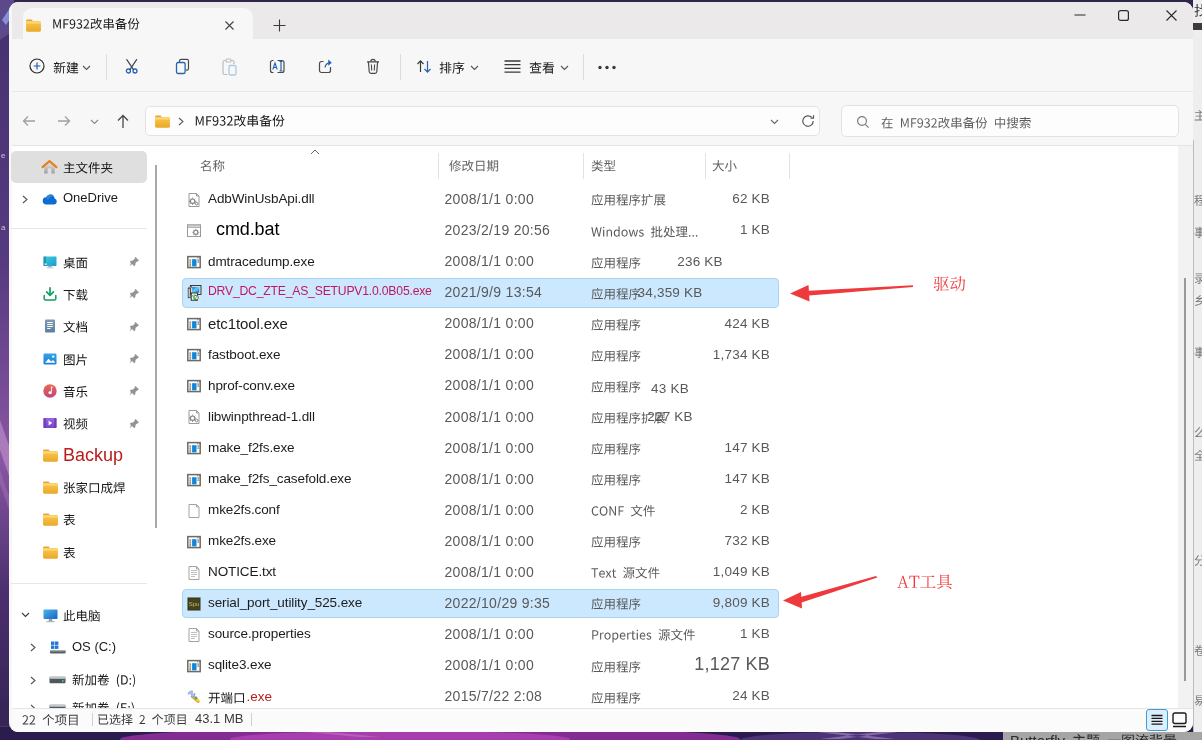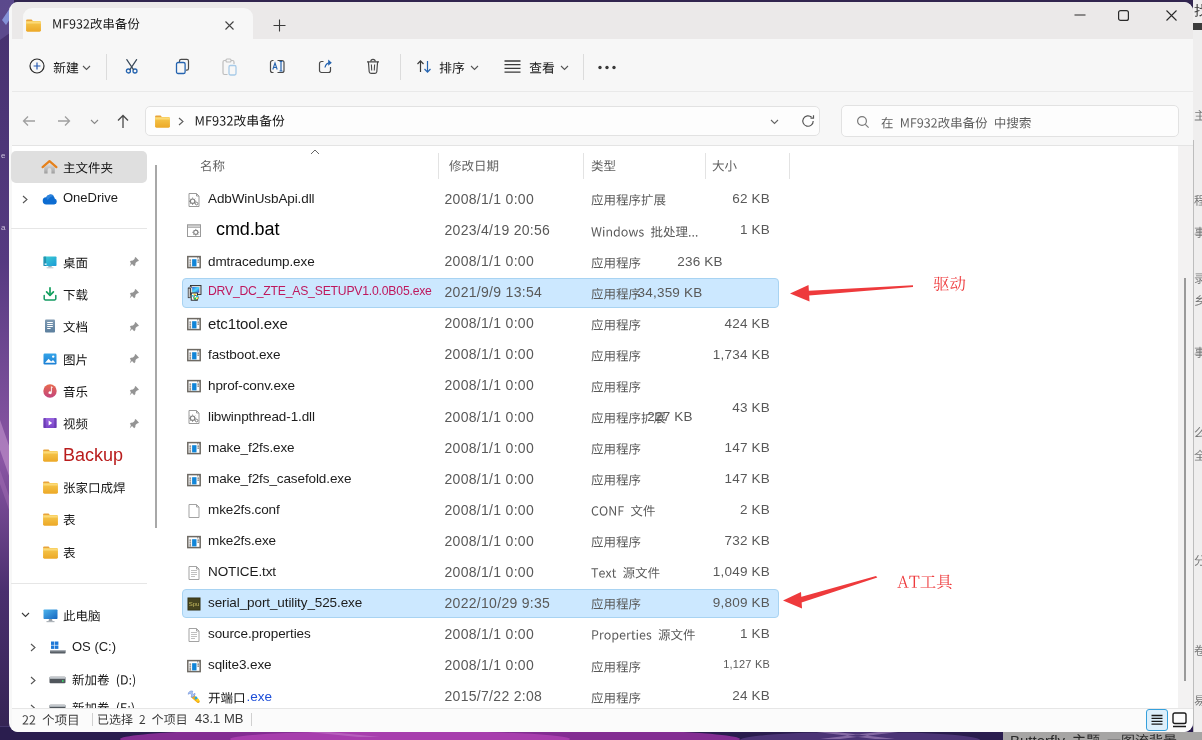--- a/index.html
+++ b/index.html
@@ -519,21 +519,21 @@
         </svg>
       </div>
       <div style="position:absolute;left:558.0px;top:188.3px;width:200px;height:17.6px;line-height:17.6px;font-size:13.5px;color:#595959;text-align:right;letter-spacing:0.2px;white-space:nowrap">62 KB</div>
       <svg style="position:absolute;left:174px;top:220.97px" width="16" height="16" viewBox="0 0 16 16">
 <rect x="1.5" y="2" width="13" height="11.5" fill="#fff" stroke="#9a9a9a" stroke-width="1"></rect>
 <rect x="1.5" y="2" width="13" height="2.2" fill="#e8e8e8" stroke="#9a9a9a" stroke-width="1"></rect>
 <circle cx="9.8" cy="9.3" r="2.1" fill="none" stroke="#808080" stroke-width="1.1"></circle>
 <path d="M9.8,6.8 v-.9 M9.8,11.8 v.9 M7.3,9.3 h-.9 M12.3,9.3 h.9 M8.1,7.6 l-.6,-.6 M11.5,11 l.6,.6 M11.5,7.6 l.6,-.6 M8.1,11 l-.6,.6" stroke="#808080" stroke-width="1"></path>
 </svg>
       <div style="position:absolute;left:204px;top:219.4px;height:17.6px;line-height:17.6px;font-size:18px;color:#000000;letter-spacing:-0.1px;white-space:nowrap">cmd.bat</div>
-      <div style="position:absolute;left:432.5px;top:219.1px;height:18.2px;line-height:18.2px;font-size:14px;color:#595959;letter-spacing:0.3px;white-space:nowrap">2023/4/19 20:56</div>
+      <div style="position:absolute;left:432.5px;top:219.1px;height:18.2px;line-height:18.2px;font-size:14px;color:#595959;letter-spacing:0.3px;white-space:nowrap">2023/2/19 20:56</div>
       <div style="position:absolute;left:578.5px;top:222.5px;width:109px;height:18px">
         <svg width="108" height="18" viewBox="0 -11.25 108 17.50" style="position:absolute;left:0;top:0;overflow:visible">
           <path d="M2.3 0.0H3.6L5.0 -5.5C5.2 -6.2 5.3 -6.9 5.5 -7.6H5.5C5.7 -6.9 5.8 -6.2 6.0 -5.5L7.4 0.0H8.8L10.6 -9.2H9.5L8.6 -4.2C8.4 -3.2 8.2 -2.2 8.1 -1.2H8.0C7.8 -2.2 7.6 -3.2 7.3 -4.2L6.1 -9.2H5.0L3.7 -4.2C3.5 -3.2 3.3 -2.2 3.1 -1.2H3.0C2.8 -2.2 2.7 -3.2 2.5 -4.2L1.5 -9.2H0.3Z M12.1 0.0H13.3V-6.8H12.1ZM12.7 -8.2C13.2 -8.2 13.5 -8.5 13.5 -9.0C13.5 -9.4 13.2 -9.7 12.7 -9.7C12.3 -9.7 12.0 -9.4 12.0 -9.0C12.0 -8.5 12.3 -8.2 12.7 -8.2Z M15.6 0.0H16.7V-4.9C17.4 -5.6 17.9 -6.0 18.6 -6.0C19.5 -6.0 19.9 -5.4 19.9 -4.2V0.0H21.0V-4.3C21.0 -6.0 20.3 -7.0 18.9 -7.0C18.0 -7.0 17.3 -6.5 16.6 -5.8H16.6L16.5 -6.8H15.6Z M25.5 0.2C26.3 0.2 27.0 -0.3 27.6 -0.8H27.6L27.7 0.0H28.6V-10.0H27.5V-7.3L27.6 -6.2C27.0 -6.7 26.4 -7.0 25.6 -7.0C24.1 -7.0 22.7 -5.6 22.7 -3.4C22.7 -1.1 23.8 0.2 25.5 0.2ZM25.8 -0.8C24.6 -0.8 23.9 -1.8 23.9 -3.4C23.9 -5.0 24.8 -6.0 25.8 -6.0C26.4 -6.0 26.9 -5.8 27.5 -5.3V-1.7C26.9 -1.1 26.4 -0.8 25.8 -0.8Z M33.6 0.2C35.2 0.2 36.7 -1.1 36.7 -3.4C36.7 -5.7 35.2 -7.0 33.6 -7.0C31.9 -7.0 30.4 -5.7 30.4 -3.4C30.4 -1.1 31.9 0.2 33.6 0.2ZM33.6 -0.8C32.4 -0.8 31.6 -1.8 31.6 -3.4C31.6 -5.0 32.4 -6.0 33.6 -6.0C34.8 -6.0 35.6 -5.0 35.6 -3.4C35.6 -1.8 34.8 -0.8 33.6 -0.8Z M39.6 0.0H40.9L41.9 -3.6C42.1 -4.3 42.2 -4.9 42.3 -5.6H42.4C42.6 -4.9 42.7 -4.3 42.9 -3.7L43.8 0.0H45.2L47.1 -6.8H46.0L45.0 -2.9C44.8 -2.2 44.7 -1.6 44.6 -1.0H44.5C44.3 -1.6 44.2 -2.2 44.0 -2.9L43.0 -6.8H41.9L40.8 -2.9C40.6 -2.2 40.5 -1.6 40.3 -1.0H40.3C40.1 -1.6 40.0 -2.2 39.9 -2.9L38.9 -6.8H37.7Z M50.3 0.2C51.9 0.2 52.8 -0.8 52.8 -1.9C52.8 -3.1 51.7 -3.5 50.7 -3.9C50.0 -4.2 49.2 -4.5 49.2 -5.1C49.2 -5.6 49.7 -6.1 50.5 -6.1C51.1 -6.1 51.6 -5.8 52.1 -5.5L52.6 -6.2C52.1 -6.6 51.3 -7.0 50.5 -7.0C49.0 -7.0 48.2 -6.1 48.2 -5.0C48.2 -3.9 49.2 -3.4 50.1 -3.1C50.9 -2.8 51.7 -2.5 51.7 -1.8C51.7 -1.2 51.2 -0.7 50.4 -0.7C49.5 -0.7 48.9 -1.1 48.3 -1.5L47.8 -0.8C48.4 -0.2 49.4 0.2 50.3 0.2Z M61.8 -10.5V-8.0H60.1V-7.1H61.8V-4.4C61.1 -4.2 60.4 -4.0 59.9 -3.9L60.2 -3.0L61.8 -3.5V-0.2C61.8 -0.0 61.7 0.0 61.5 0.1C61.4 0.1 60.8 0.1 60.3 0.0C60.4 0.3 60.5 0.7 60.5 0.9C61.4 0.9 61.9 0.9 62.3 0.7C62.6 0.6 62.7 0.3 62.7 -0.2V-3.7L64.2 -4.2L64.1 -5.0L62.7 -4.6V-7.1H64.1V-8.0H62.7V-10.5ZM64.7 0.8C64.9 0.6 65.2 0.4 67.4 -0.6C67.4 -0.8 67.3 -1.2 67.3 -1.5L65.6 -0.8V-5.6H67.4V-6.5H65.6V-10.3H64.7V-1.0C64.7 -0.4 64.4 -0.2 64.2 -0.0C64.4 0.2 64.6 0.6 64.7 0.8ZM70.6 -7.6C70.1 -7.1 69.4 -6.5 68.8 -6.0V-10.3H67.8V-0.8C67.8 0.4 68.1 0.7 69.0 0.7C69.2 0.7 70.2 0.7 70.4 0.7C71.2 0.7 71.4 0.1 71.5 -1.6C71.2 -1.6 70.9 -1.8 70.6 -2.0C70.6 -0.6 70.6 -0.2 70.3 -0.2C70.1 -0.2 69.3 -0.2 69.2 -0.2C68.8 -0.2 68.8 -0.3 68.8 -0.8V-5.0C69.6 -5.6 70.5 -6.3 71.3 -7.0Z M77.3 -7.7C77.1 -5.9 76.6 -4.5 76.0 -3.3C75.5 -4.1 75.1 -5.2 74.8 -6.6C74.9 -6.9 75.0 -7.3 75.1 -7.7ZM74.7 -10.5C74.4 -8.0 73.6 -5.6 72.6 -4.3C72.9 -4.2 73.2 -4.0 73.4 -3.8C73.7 -4.2 74.0 -4.8 74.3 -5.4C74.6 -4.2 75.1 -3.2 75.5 -2.4C74.7 -1.2 73.7 -0.3 72.4 0.3C72.7 0.4 73.0 0.8 73.2 1.0C74.3 0.4 75.3 -0.4 76.1 -1.6C77.7 0.2 79.7 0.6 81.8 0.6H83.7C83.7 0.3 83.9 -0.1 84.1 -0.4C83.6 -0.4 82.3 -0.4 81.9 -0.4C80.0 -0.4 78.1 -0.7 76.7 -2.4C77.5 -3.9 78.1 -5.9 78.4 -8.4L77.8 -8.6L77.6 -8.5H75.4C75.5 -9.1 75.6 -9.6 75.7 -10.2ZM79.7 -10.5V-1.3H80.7V-6.5C81.5 -5.5 82.4 -4.3 82.9 -3.6L83.7 -4.1C83.1 -5.0 82.0 -6.4 81.0 -7.4L80.7 -7.2V-10.5Z M90.4 -6.8H92.4V-5.1H90.4ZM93.2 -6.8H95.1V-5.1H93.2ZM90.4 -9.1H92.4V-7.5H90.4ZM93.2 -9.1H95.1V-7.5H93.2ZM88.5 -0.3V0.6H96.6V-0.3H93.2V-2.0H96.2V-2.9H93.2V-4.3H96.0V-9.9H89.6V-4.3H92.3V-2.9H89.4V-2.0H92.3V-0.3ZM84.9 -1.2 85.2 -0.3C86.3 -0.7 87.7 -1.2 89.1 -1.6L88.9 -2.5L87.5 -2.1V-5.2H88.8V-6.0H87.5V-8.8H89.0V-9.7H85.1V-8.8H86.6V-6.0H85.2V-5.2H86.6V-1.8C86.0 -1.6 85.4 -1.4 84.9 -1.2Z M98.7 0.2C99.2 0.2 99.6 -0.2 99.6 -0.7C99.6 -1.2 99.2 -1.6 98.7 -1.6C98.3 -1.6 97.9 -1.2 97.9 -0.7C97.9 -0.2 98.3 0.2 98.7 0.2Z M102.2 0.2C102.7 0.2 103.0 -0.2 103.0 -0.7C103.0 -1.2 102.7 -1.6 102.2 -1.6C101.7 -1.6 101.4 -1.2 101.4 -0.7C101.4 -0.2 101.7 0.2 102.2 0.2Z M105.7 0.2C106.1 0.2 106.5 -0.2 106.5 -0.7C106.5 -1.2 106.1 -1.6 105.7 -1.6C105.2 -1.6 104.8 -1.2 104.8 -0.7C104.8 -0.2 105.2 0.2 105.7 0.2Z" fill="#595959"></path>
         </svg>
       </div>
       <div style="position:absolute;left:558.0px;top:219.4px;width:200px;height:17.6px;line-height:17.6px;font-size:13.5px;color:#595959;text-align:right;letter-spacing:0.2px;white-space:nowrap">1 KB</div>
       <svg style="position:absolute;left:174px;top:252.04000000000002px" width="16" height="16" viewBox="0 0 16 16">
 <rect x="1.8" y="2.6" width="12.4" height="11" fill="#fff" stroke="#6e6a64" stroke-width="1.5"></rect>
 <rect x="11" y="3.4" width="1.2" height="0.9" fill="#6e6a64"></rect>
         <rect x="12.8" y="3.4" width="1.2" height="0.9" fill="#6e6a64"></rect>
@@ -627,21 +627,21 @@
 <rect x="11.4" y="5.6" width="1.7" height="1" fill="#57534e"></rect>
         <rect x="11.4" y="7.6" width="1.7" height="1" fill="#57534e"></rect>
 </svg>
       <div style="position:absolute;left:196.0px;top:374.7px;height:17.6px;line-height:17.6px;font-size:13.5px;color:#1c1c1c;letter-spacing:-0.1px;white-space:nowrap">hprof-conv.exe</div>
       <div style="position:absolute;left:432.5px;top:374.4px;height:18.2px;line-height:18.2px;font-size:14px;color:#595959;letter-spacing:0.3px;white-space:nowrap">2008/1/1 0:00</div>
       <div style="position:absolute;left:578.5px;top:377.8px;width:52px;height:18px">
         <svg width="51" height="18" viewBox="0 -11.25 51 17.50" style="position:absolute;left:0;top:0;overflow:visible">
           <path d="M3.3 -6.1C3.8 -4.8 4.4 -3.0 4.7 -1.8L5.5 -2.2C5.3 -3.4 4.7 -5.1 4.1 -6.5ZM6.0 -6.8C6.4 -5.5 6.9 -3.7 7.1 -2.5L8.0 -2.8C7.8 -4.0 7.3 -5.7 6.9 -7.1ZM5.9 -10.4C6.1 -9.9 6.3 -9.3 6.5 -8.9H1.5V-5.5C1.5 -3.7 1.4 -1.2 0.5 0.6C0.7 0.7 1.1 0.9 1.3 1.1C2.3 -0.8 2.5 -3.6 2.5 -5.5V-8.0H11.8V-8.9H7.6C7.4 -9.3 7.1 -10.1 6.8 -10.6ZM2.6 -0.5V0.4H11.9V-0.5H8.6C9.7 -2.4 10.6 -4.7 11.2 -6.8L10.2 -7.1C9.8 -5.0 8.8 -2.4 7.6 -0.5Z M14.4 -9.6V-5.1C14.4 -3.3 14.3 -1.1 12.9 0.5C13.1 0.6 13.5 0.9 13.6 1.1C14.6 0.0 15.0 -1.4 15.2 -2.8H18.3V0.9H19.3V-2.8H22.7V-0.3C22.7 -0.1 22.6 0.0 22.3 0.0C22.1 0.1 21.2 0.1 20.4 0.0C20.5 0.3 20.6 0.7 20.7 0.9C21.9 0.9 22.6 0.9 23.0 0.8C23.4 0.6 23.6 0.3 23.6 -0.3V-9.6ZM15.3 -8.7H18.3V-6.7H15.3ZM22.7 -8.7V-6.7H19.3V-8.7ZM15.3 -5.8H18.3V-3.7H15.3C15.3 -4.2 15.3 -4.7 15.3 -5.1ZM22.7 -5.8V-3.7H19.3V-5.8Z M31.6 -9.2H35.4V-6.9H31.6ZM30.8 -10.0V-6.1H36.3V-10.0ZM30.6 -2.6V-1.8H33.0V-0.2H29.8V0.7H37.0V-0.2H34.0V-1.8H36.5V-2.6H34.0V-4.1H36.8V-5.0H30.3V-4.1H33.0V-2.6ZM29.5 -10.3C28.6 -9.9 26.9 -9.5 25.5 -9.3C25.6 -9.1 25.8 -8.8 25.8 -8.6C26.4 -8.7 27.0 -8.8 27.6 -8.9V-7.0H25.6V-6.1H27.5C27.0 -4.7 26.2 -3.0 25.4 -2.1C25.5 -1.9 25.7 -1.6 25.8 -1.3C26.5 -2.1 27.1 -3.3 27.6 -4.6V1.0H28.6V-4.4C29.0 -3.9 29.5 -3.2 29.7 -2.9L30.3 -3.6C30.0 -3.9 28.9 -5.0 28.6 -5.3V-6.1H30.1V-7.0H28.6V-9.1C29.2 -9.2 29.7 -9.4 30.2 -9.6Z M42.1 -5.5C43.0 -5.1 44.0 -4.6 44.8 -4.2H40.4V-3.4H44.3V-0.1C44.3 0.1 44.2 0.1 44.0 0.2C43.7 0.2 42.9 0.2 42.0 0.1C42.1 0.4 42.2 0.8 42.3 1.0C43.4 1.0 44.2 1.0 44.6 0.9C45.1 0.7 45.2 0.5 45.2 -0.1V-3.4H47.9C47.5 -2.8 47.0 -2.2 46.6 -1.8L47.4 -1.5C48.0 -2.1 48.7 -3.1 49.4 -4.0L48.7 -4.2L48.5 -4.2H46.2L46.3 -4.3C46.1 -4.5 45.7 -4.6 45.4 -4.8C46.4 -5.4 47.5 -6.2 48.2 -6.9L47.6 -7.4L47.4 -7.3H41.1V-6.6H46.5C46.0 -6.1 45.2 -5.6 44.5 -5.2C43.9 -5.5 43.3 -5.8 42.7 -6.0ZM43.4 -10.3C43.6 -9.9 43.8 -9.5 44.0 -9.1H39.0V-5.6C39.0 -3.8 38.9 -1.3 37.9 0.5C38.1 0.6 38.5 0.9 38.7 1.0C39.8 -0.9 39.9 -3.7 39.9 -5.6V-8.2H49.4V-9.1H45.0C44.9 -9.5 44.5 -10.1 44.3 -10.6Z" fill="#595959"></path>
         </svg>
       </div>
-      <div style="position:absolute;left:558.0px;top:397px;width:200px;height:17.6px;line-height:17.6px;font-size:13.5px;color:#595959;text-align:right;letter-spacing:0.2px;white-space:nowrap">43 KB</div>
+      <div style="position:absolute;left:558.0px;top:378px;width:200px;height:17.6px;line-height:17.6px;font-size:13.5px;color:#595959;text-align:center;letter-spacing:0.2px;white-space:nowrap">43 KB</div>
       <svg style="position:absolute;left:174px;top:407.39px" width="16" height="16" viewBox="0 0 16 16">
 <path d="M3,1.5 h7.5 l2.5,2.5 v10.5 h-10 z" fill="#fff" stroke="#9a9a9a" stroke-width="1"></path>
 <path d="M10.5,1.5 v2.5 h2.5" fill="none" stroke="#9a9a9a" stroke-width="1"></path>
 <circle cx="6.6" cy="9.2" r="2.2" fill="none" stroke="#808080" stroke-width="1.1"></circle>
 <path d="M6.6,6.6 v-1 M6.6,11.8 v1 M4,9.2 h-1 M9.2,9.2 h1 M4.8,7.4 l-.7,-.7 M8.4,11 l.7,.7 M8.4,7.4 l.7,-.7 M4.8,11 l-.7,.7" stroke="#808080" stroke-width="1"></path>
 <circle cx="10.6" cy="11.6" r="1.3" fill="none" stroke="#808080" stroke-width="1"></circle>
 </svg>
       <div style="position:absolute;left:196.0px;top:405.8px;height:17.6px;line-height:17.6px;font-size:13.5px;color:#1c1c1c;letter-spacing:-0.1px;white-space:nowrap">libwinpthread-1.dll</div>
       <div style="position:absolute;left:432.5px;top:405.5px;height:18.2px;line-height:18.2px;font-size:14px;color:#595959;letter-spacing:0.3px;white-space:nowrap">2008/1/1 0:00</div>
       <div style="position:absolute;left:578.5px;top:408.9px;width:77px;height:18px">
@@ -774,33 +774,33 @@
 <rect x="11.4" y="5.6" width="1.7" height="1" fill="#57534e"></rect>
         <rect x="11.4" y="7.6" width="1.7" height="1" fill="#57534e"></rect>
 </svg>
       <div style="position:absolute;left:196.0px;top:654.4px;height:17.6px;line-height:17.6px;font-size:13.5px;color:#1c1c1c;letter-spacing:-0.1px;white-space:nowrap">sqlite3.exe</div>
       <div style="position:absolute;left:432.5px;top:654.1px;height:18.2px;line-height:18.2px;font-size:14px;color:#595959;letter-spacing:0.3px;white-space:nowrap">2008/1/1 0:00</div>
       <div style="position:absolute;left:578.5px;top:657.5px;width:52px;height:18px">
         <svg width="51" height="18" viewBox="0 -11.25 51 17.50" style="position:absolute;left:0;top:0;overflow:visible">
           <path d="M3.3 -6.1C3.8 -4.8 4.4 -3.0 4.7 -1.8L5.5 -2.2C5.3 -3.4 4.7 -5.1 4.1 -6.5ZM6.0 -6.8C6.4 -5.5 6.9 -3.7 7.1 -2.5L8.0 -2.8C7.8 -4.0 7.3 -5.7 6.9 -7.1ZM5.9 -10.4C6.1 -9.9 6.3 -9.3 6.5 -8.9H1.5V-5.5C1.5 -3.7 1.4 -1.2 0.5 0.6C0.7 0.7 1.1 0.9 1.3 1.1C2.3 -0.8 2.5 -3.6 2.5 -5.5V-8.0H11.8V-8.9H7.6C7.4 -9.3 7.1 -10.1 6.8 -10.6ZM2.6 -0.5V0.4H11.9V-0.5H8.6C9.7 -2.4 10.6 -4.7 11.2 -6.8L10.2 -7.1C9.8 -5.0 8.8 -2.4 7.6 -0.5Z M14.4 -9.6V-5.1C14.4 -3.3 14.3 -1.1 12.9 0.5C13.1 0.6 13.5 0.9 13.6 1.1C14.6 0.0 15.0 -1.4 15.2 -2.8H18.3V0.9H19.3V-2.8H22.7V-0.3C22.7 -0.1 22.6 0.0 22.3 0.0C22.1 0.1 21.2 0.1 20.4 0.0C20.5 0.3 20.6 0.7 20.7 0.9C21.9 0.9 22.6 0.9 23.0 0.8C23.4 0.6 23.6 0.3 23.6 -0.3V-9.6ZM15.3 -8.7H18.3V-6.7H15.3ZM22.7 -8.7V-6.7H19.3V-8.7ZM15.3 -5.8H18.3V-3.7H15.3C15.3 -4.2 15.3 -4.7 15.3 -5.1ZM22.7 -5.8V-3.7H19.3V-5.8Z M31.6 -9.2H35.4V-6.9H31.6ZM30.8 -10.0V-6.1H36.3V-10.0ZM30.6 -2.6V-1.8H33.0V-0.2H29.8V0.7H37.0V-0.2H34.0V-1.8H36.5V-2.6H34.0V-4.1H36.8V-5.0H30.3V-4.1H33.0V-2.6ZM29.5 -10.3C28.6 -9.9 26.9 -9.5 25.5 -9.3C25.6 -9.1 25.8 -8.8 25.8 -8.6C26.4 -8.7 27.0 -8.8 27.6 -8.9V-7.0H25.6V-6.1H27.5C27.0 -4.7 26.2 -3.0 25.4 -2.1C25.5 -1.9 25.7 -1.6 25.8 -1.3C26.5 -2.1 27.1 -3.3 27.6 -4.6V1.0H28.6V-4.4C29.0 -3.9 29.5 -3.2 29.7 -2.9L30.3 -3.6C30.0 -3.9 28.9 -5.0 28.6 -5.3V-6.1H30.1V-7.0H28.6V-9.1C29.2 -9.2 29.7 -9.4 30.2 -9.6Z M42.1 -5.5C43.0 -5.1 44.0 -4.6 44.8 -4.2H40.4V-3.4H44.3V-0.1C44.3 0.1 44.2 0.1 44.0 0.2C43.7 0.2 42.9 0.2 42.0 0.1C42.1 0.4 42.2 0.8 42.3 1.0C43.4 1.0 44.2 1.0 44.6 0.9C45.1 0.7 45.2 0.5 45.2 -0.1V-3.4H47.9C47.5 -2.8 47.0 -2.2 46.6 -1.8L47.4 -1.5C48.0 -2.1 48.7 -3.1 49.4 -4.0L48.7 -4.2L48.5 -4.2H46.2L46.3 -4.3C46.1 -4.5 45.7 -4.6 45.4 -4.8C46.4 -5.4 47.5 -6.2 48.2 -6.9L47.6 -7.4L47.4 -7.3H41.1V-6.6H46.5C46.0 -6.1 45.2 -5.6 44.5 -5.2C43.9 -5.5 43.3 -5.8 42.7 -6.0ZM43.4 -10.3C43.6 -9.9 43.8 -9.5 44.0 -9.1H39.0V-5.6C39.0 -3.8 38.9 -1.3 37.9 0.5C38.1 0.6 38.5 0.9 38.7 1.0C39.8 -0.9 39.9 -3.7 39.9 -5.6V-8.2H49.4V-9.1H45.0C44.9 -9.5 44.5 -10.1 44.3 -10.6Z" fill="#595959"></path>
         </svg>
       </div>
-      <div style="position:absolute;left:558.0px;top:654.4px;width:200px;height:17.6px;line-height:17.6px;font-size:11px;color:#595959;text-align:right;letter-spacing:0.2px;white-space:nowrap">1,127 KB</div>
+      <div style="position:absolute;left:558.0px;top:654.4px;width:200px;height:17.6px;line-height:17.6px;font-size:18px;color:#595959;text-align:right;letter-spacing:0.2px;white-space:nowrap">1,127 KB</div>
       <svg style="position:absolute;left:174px;top:687.02px" width="16" height="16" viewBox="0 0 16 16">
 <path d="M5.2,8.6 L11,13.5 a1.6,1.6 0 0 0 2.3,-2.3 L8.0,5.8 z" fill="#f3ae1b"></path>
 <path d="M6.8,2.2 a3.3,3.3 0 0 0 -4.6,3.1 l2,-1 1.5,1.7 -0.6,2.1 a3.3,3.3 0 0 0 3.9,-3.9 l-1.5,1 -1.4,-1.3 z" fill="#a9c4f5" stroke="#5a7fd0" stroke-width="0.5"></path>
 <path d="M8.2,9.0 l2,-1.7 1.7,2 -2,1.7 z" fill="#28a7e0"></path>
 <path d="M9.9,11 l2,-1.7 1.2,1.4 a1.4,1.4 0 0 1 -1.7,1.8 z" fill="#ffd118"></path>
 </svg>
       <div style="position:absolute;left:196.0px;top:688.5px;width:39px;height:18px">
         <svg width="38" height="18" viewBox="0 -11.25 38 17.50" style="position:absolute;left:0;top:0;overflow:visible">
           <path d="M8.1 -8.8V-5.2H4.6V-5.8V-8.8ZM0.7 -5.2V-4.3H3.6C3.4 -2.6 2.8 -0.9 0.7 0.4C0.9 0.5 1.3 0.8 1.4 1.1C3.7 -0.4 4.4 -2.4 4.6 -4.3H8.1V1.0H9.1V-4.3H11.9V-5.2H9.1V-8.8H11.5V-9.7H1.1V-8.8H3.7V-5.8L3.7 -5.2Z M13.1 -8.2V-7.3H17.3V-8.2ZM13.5 -6.6C13.8 -5.1 14.0 -3.3 14.1 -2.1L14.8 -2.2C14.8 -3.4 14.5 -5.2 14.2 -6.7ZM14.4 -10.1C14.7 -9.6 15.1 -8.8 15.2 -8.3L16.0 -8.6C15.9 -9.1 15.5 -9.8 15.2 -10.4ZM17.6 -4.0V1.0H18.4V-3.2H19.5V0.9H20.3V-3.2H21.4V0.9H22.2V-3.2H23.4V0.1C23.4 0.2 23.3 0.3 23.2 0.3C23.1 0.3 22.8 0.3 22.4 0.3C22.5 0.5 22.7 0.8 22.7 1.0C23.3 1.0 23.6 1.0 23.9 0.9C24.1 0.8 24.2 0.5 24.2 0.1V-4.0H21.0L21.3 -5.1H24.5V-6.0H17.2V-5.1H20.2C20.2 -4.8 20.1 -4.4 20.0 -4.0ZM17.7 -9.9V-6.9H24.0V-9.9H23.1V-7.7H21.2V-10.5H20.3V-7.7H18.6V-9.9ZM16.1 -6.8C16.0 -5.3 15.7 -3.1 15.4 -1.7C14.5 -1.5 13.7 -1.3 13.1 -1.2L13.3 -0.2C14.4 -0.6 15.9 -0.9 17.4 -1.3L17.3 -2.2L16.1 -1.9C16.4 -3.2 16.7 -5.2 16.9 -6.6Z M26.6 -9.2V0.7H27.6V-0.4H35.0V0.6H36.0V-9.2ZM27.6 -1.3V-8.2H35.0V-1.3Z" fill="#1c1c1c"></path>
         </svg>
       </div>
-      <div style="position:absolute;left:234.5px;top:686.2px;height:17.6px;line-height:17.6px;font-size:13.5px;color:#1d4ed8;white-space:nowrap">.exe</div>
+      <div style="position:absolute;left:234.5px;top:686.2px;height:17.6px;line-height:17.6px;font-size:13.5px;color:#b91c1c;white-space:nowrap">.exe</div>
       <div style="position:absolute;left:432.5px;top:685.1px;height:18.2px;line-height:18.2px;font-size:14px;color:#595959;letter-spacing:0.3px;white-space:nowrap">2015/7/22 2:08</div>
       <div style="position:absolute;left:578.5px;top:688.5px;width:52px;height:18px">
         <svg width="51" height="18" viewBox="0 -11.25 51 17.50" style="position:absolute;left:0;top:0;overflow:visible">
           <path d="M3.3 -6.1C3.8 -4.8 4.4 -3.0 4.7 -1.8L5.5 -2.2C5.3 -3.4 4.7 -5.1 4.1 -6.5ZM6.0 -6.8C6.4 -5.5 6.9 -3.7 7.1 -2.5L8.0 -2.8C7.8 -4.0 7.3 -5.7 6.9 -7.1ZM5.9 -10.4C6.1 -9.9 6.3 -9.3 6.5 -8.9H1.5V-5.5C1.5 -3.7 1.4 -1.2 0.5 0.6C0.7 0.7 1.1 0.9 1.3 1.1C2.3 -0.8 2.5 -3.6 2.5 -5.5V-8.0H11.8V-8.9H7.6C7.4 -9.3 7.1 -10.1 6.8 -10.6ZM2.6 -0.5V0.4H11.9V-0.5H8.6C9.7 -2.4 10.6 -4.7 11.2 -6.8L10.2 -7.1C9.8 -5.0 8.8 -2.4 7.6 -0.5Z M14.4 -9.6V-5.1C14.4 -3.3 14.3 -1.1 12.9 0.5C13.1 0.6 13.5 0.9 13.6 1.1C14.6 0.0 15.0 -1.4 15.2 -2.8H18.3V0.9H19.3V-2.8H22.7V-0.3C22.7 -0.1 22.6 0.0 22.3 0.0C22.1 0.1 21.2 0.1 20.4 0.0C20.5 0.3 20.6 0.7 20.7 0.9C21.9 0.9 22.6 0.9 23.0 0.8C23.4 0.6 23.6 0.3 23.6 -0.3V-9.6ZM15.3 -8.7H18.3V-6.7H15.3ZM22.7 -8.7V-6.7H19.3V-8.7ZM15.3 -5.8H18.3V-3.7H15.3C15.3 -4.2 15.3 -4.7 15.3 -5.1ZM22.7 -5.8V-3.7H19.3V-5.8Z M31.6 -9.2H35.4V-6.9H31.6ZM30.8 -10.0V-6.1H36.3V-10.0ZM30.6 -2.6V-1.8H33.0V-0.2H29.8V0.7H37.0V-0.2H34.0V-1.8H36.5V-2.6H34.0V-4.1H36.8V-5.0H30.3V-4.1H33.0V-2.6ZM29.5 -10.3C28.6 -9.9 26.9 -9.5 25.5 -9.3C25.6 -9.1 25.8 -8.8 25.8 -8.6C26.4 -8.7 27.0 -8.8 27.6 -8.9V-7.0H25.6V-6.1H27.5C27.0 -4.7 26.2 -3.0 25.4 -2.1C25.5 -1.9 25.7 -1.6 25.8 -1.3C26.5 -2.1 27.1 -3.3 27.6 -4.6V1.0H28.6V-4.4C29.0 -3.9 29.5 -3.2 29.7 -2.9L30.3 -3.6C30.0 -3.9 28.9 -5.0 28.6 -5.3V-6.1H30.1V-7.0H28.6V-9.1C29.2 -9.2 29.7 -9.4 30.2 -9.6Z M42.1 -5.5C43.0 -5.1 44.0 -4.6 44.8 -4.2H40.4V-3.4H44.3V-0.1C44.3 0.1 44.2 0.1 44.0 0.2C43.7 0.2 42.9 0.2 42.0 0.1C42.1 0.4 42.2 0.8 42.3 1.0C43.4 1.0 44.2 1.0 44.6 0.9C45.1 0.7 45.2 0.5 45.2 -0.1V-3.4H47.9C47.5 -2.8 47.0 -2.2 46.6 -1.8L47.4 -1.5C48.0 -2.1 48.7 -3.1 49.4 -4.0L48.7 -4.2L48.5 -4.2H46.2L46.3 -4.3C46.1 -4.5 45.7 -4.6 45.4 -4.8C46.4 -5.4 47.5 -6.2 48.2 -6.9L47.6 -7.4L47.4 -7.3H41.1V-6.6H46.5C46.0 -6.1 45.2 -5.6 44.5 -5.2C43.9 -5.5 43.3 -5.8 42.7 -6.0ZM43.4 -10.3C43.6 -9.9 43.8 -9.5 44.0 -9.1H39.0V-5.6C39.0 -3.8 38.9 -1.3 37.9 0.5C38.1 0.6 38.5 0.9 38.7 1.0C39.8 -0.9 39.9 -3.7 39.9 -5.6V-8.2H49.4V-9.1H45.0C44.9 -9.5 44.5 -10.1 44.3 -10.6Z" fill="#595959"></path>
         </svg>
       </div>
       <div style="position:absolute;left:558.0px;top:685.4px;width:200px;height:17.6px;line-height:17.6px;font-size:13.5px;color:#595959;text-align:right;letter-spacing:0.2px;white-space:nowrap">24 KB</div>
       <div class="abs" style="left:0;top:706px;width:1181px;height:24px;background:#fbfbfb;border-top:1px solid #e6e6e6;box-sizing:border-box"></div>
       <div style="position:absolute;left:10.0px;top:711.0px;width:59px;height:18px">
         <svg width="58" height="18" viewBox="0 -11.25 58 17.50" style="position:absolute;left:0;top:0;overflow:visible">

